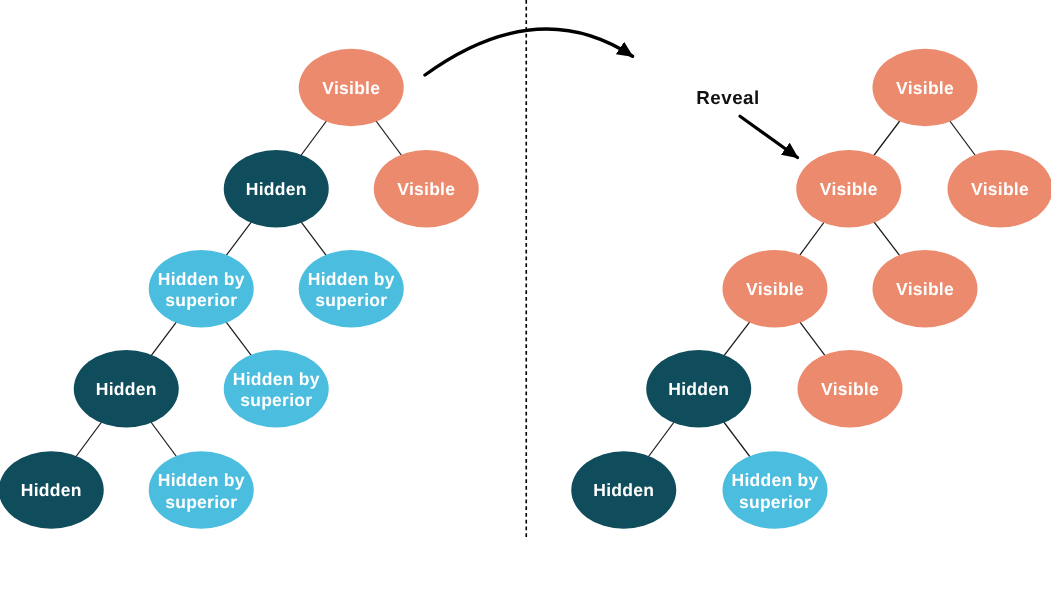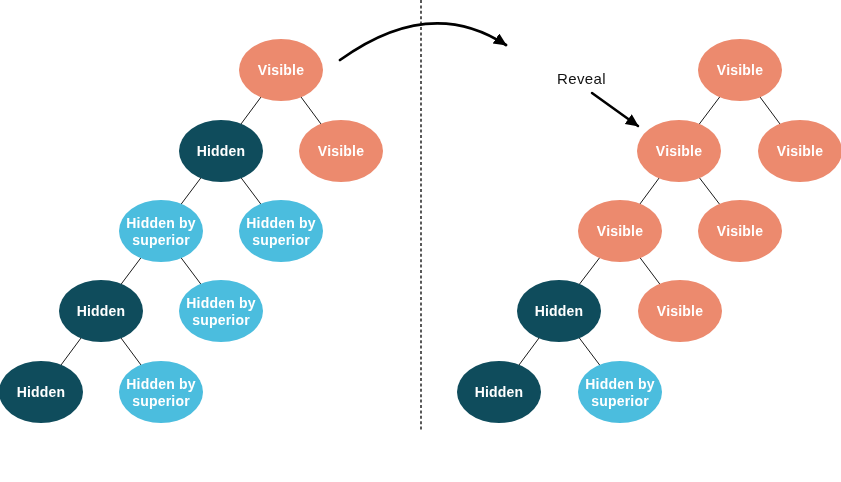--- a/index.html
+++ b/index.html
@@ -16,21 +16,21 @@
   .node-label {
     font-family: "Liberation Sans", sans-serif;
     font-size: 14px;
     font-weight: 600;
     letter-spacing: 0.2px;
     fill: #ffffff;
   }
   .annotation-label {
     position: absolute;
     font-size: 15px;
-    font-weight: 400;
+    font-weight: 700;
     letter-spacing: 0.4px;
     color: #111111;
     line-height: 16px;
     white-space: nowrap;
   }
 </style>
 </head>
 <body>
 
 <div class="stage">

